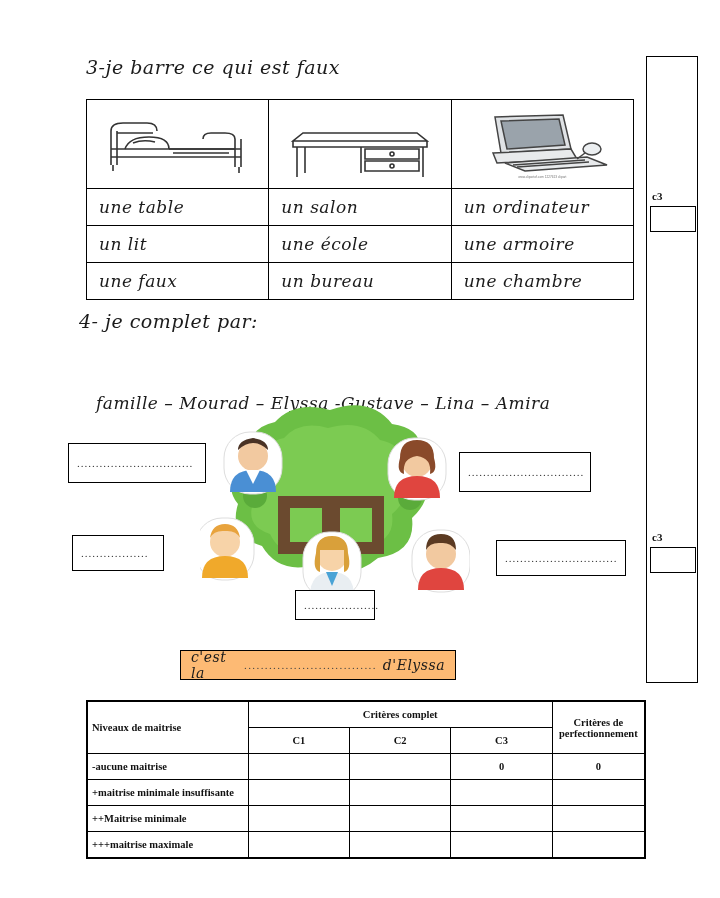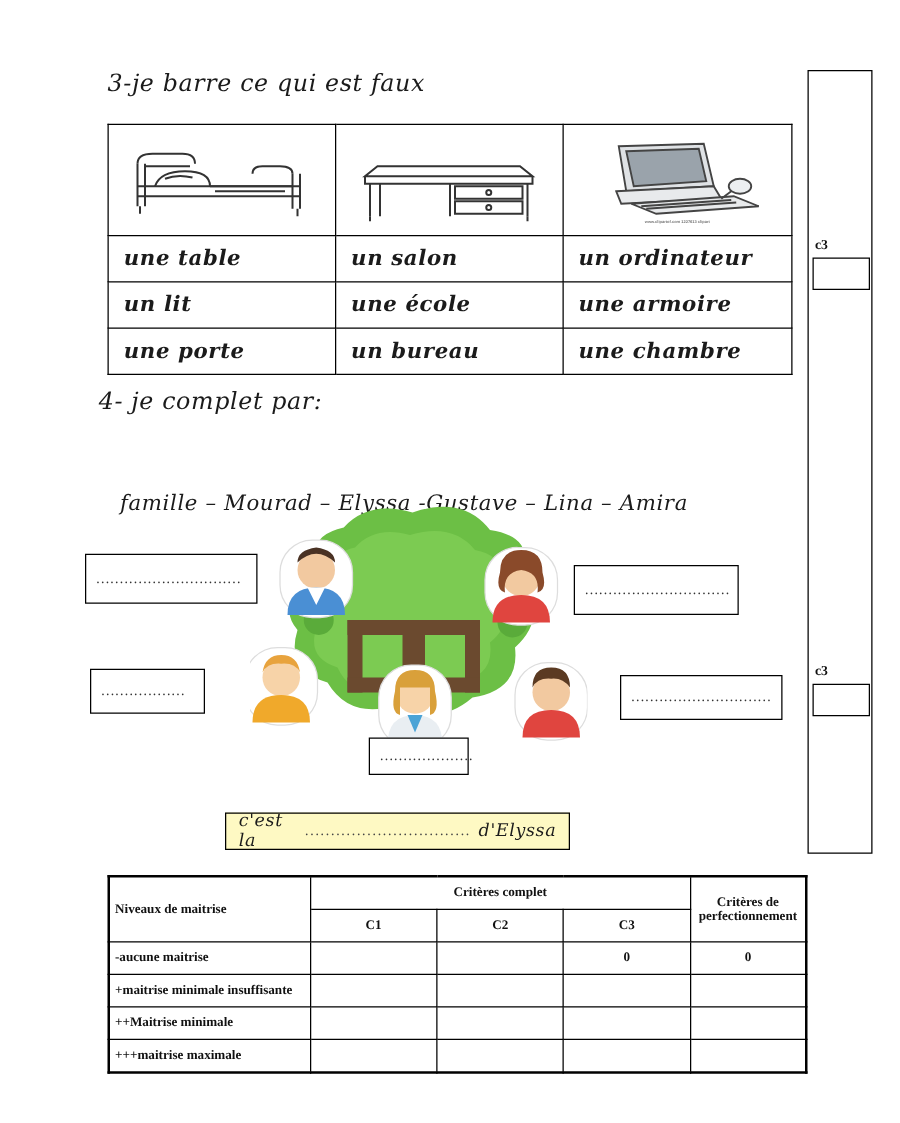--- a/index.html
+++ b/index.html
@@ -39,21 +39,20 @@
     position: absolute;
     left: 86px;
     top: 99px;
     width: 548px;
     border-collapse: collapse;
   }
   .ex3-table td {
     border: 1px solid #000;
     vertical-align: middle;
     padding: 0;
-    font-weight: bold;
   }
   .pic-cell {
     height: 88px;
     text-align: center;
   }
   .word-cell {
     height: 36px;
     padding-left: 12px !important;
     font-size: 17px;
   }
@@ -110,21 +109,21 @@
   .box-cousin  { left: 496px; top: 540px; width: 130px; height: 36px; }
   .box-sister  { left: 295px; top: 590px; width: 80px;  height: 30px; }
 
   .sentence-box {
     position: absolute;
     left: 180px;
     top: 650px;
     width: 276px;
     height: 30px;
     border: 1px solid #000;
-    background: #fef9c3;
+    background: #fdba74;
     display: flex;
     align-items: center;
     font-size: 14px;
     padding: 0 10px;
     box-sizing: border-box;
     gap: 6px;
   }
   .dots-fill { letter-spacing: 1.4px; color: #444; font-size: 11px; }
 
   
@@ -262,21 +261,21 @@
       <td class="word-cell hand">une table</td>
       <td class="word-cell hand">un salon</td>
       <td class="word-cell hand">un ordinateur</td>
     </tr>
     <tr>
       <td class="word-cell hand">un lit</td>
       <td class="word-cell hand">une école</td>
       <td class="word-cell hand">une armoire</td>
     </tr>
     <tr>
-      <td class="word-cell hand">une porte</td>
+      <td class="word-cell hand">une faux</td>
       <td class="word-cell hand">un bureau</td>
       <td class="word-cell hand">une chambre</td>
     </tr>
   </tbody>
     </table>
 
   <div class="ex4-title hand">4- je complet par:</div>
   <div class="ex4-words hand">famille  –  Mourad  –  Elyssa -Gustave  –  Lina  –  Amira</div>
 
   <div class="tree-wrap">

